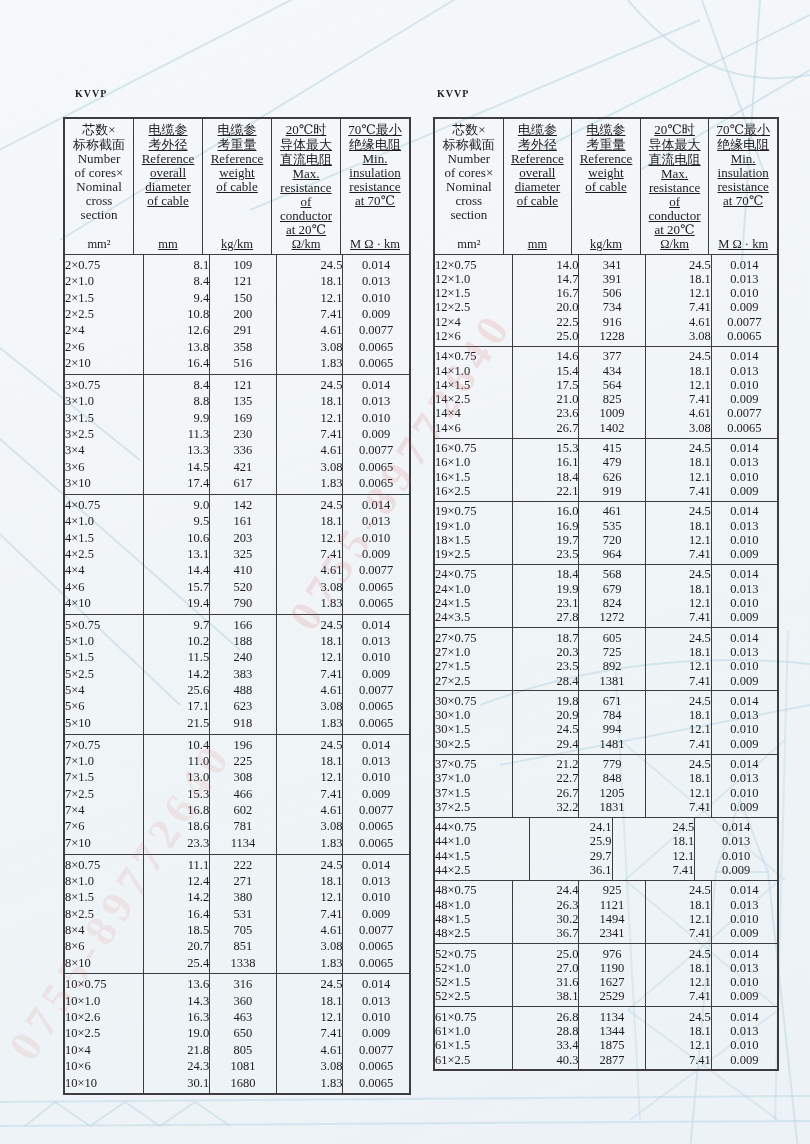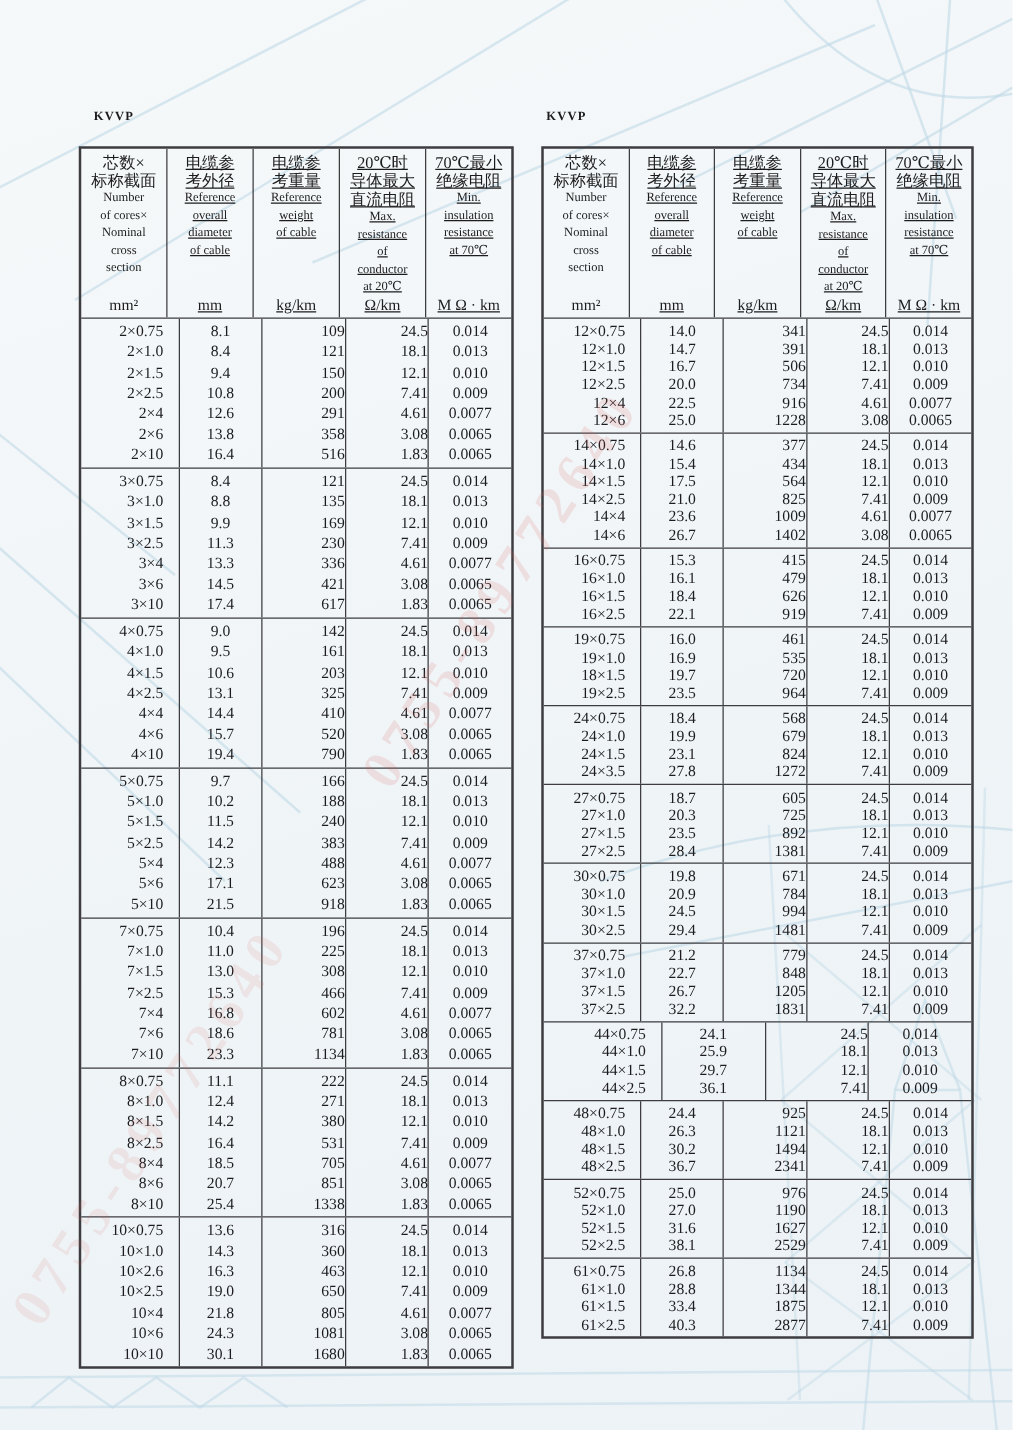--- a/index.html
+++ b/index.html
@@ -14,35 +14,35 @@
   .kvvp{position:absolute;z-index:2;font-weight:bold;font-size:10px;letter-spacing:1px;}
   #kvvp-left{left:75px;top:88px;}
   #kvvp-right{left:437px;top:88px;}
   .spec-table{position:absolute;top:117px;z-index:2;border:2px solid #3d3d40;box-sizing:border-box;background:transparent;}
   #table-left{left:63px;width:348px;}
   #table-right{left:433px;width:346px;}
   .thead{display:flex;height:135px;border-bottom:1.5px solid #3d3d40;overflow:hidden;}
   .th{flex:1 1 0;box-sizing:border-box;display:flex;flex-direction:column;align-items:center;text-align:center;padding-top:3px;overflow:hidden;}
   .th + .th{border-left:1.5px solid #3d3d40;text-decoration:underline;}
   .hzh{font-size:13px;line-height:15px;white-space:nowrap;}
-  .hen{font-size:10px;line-height:14px;white-space:nowrap;}
+  .hen{font-size:13px;line-height:14px;white-space:nowrap;}
   .hunit{margin-top:auto;font-size:12.5px;line-height:15px;padding-bottom:2px;white-space:nowrap;}
   .tbody{display:block;}
   .group{display:flex;}
   .group + .group{border-top:1.5px solid #3d3d40;}
   .col{flex:1 1 0;box-sizing:border-box;}
   .col + .col{border-left:1.5px solid #3d3d40;}
   .t-left .col{padding:2px 0 2.5px 0;}
   .t-right .col{padding:2.5px 0;}
   .cell{font-size:12.5px;white-space:nowrap;box-sizing:border-box;}
   .t-left .cell{line-height:16.35px;}
   .t-right .cell{line-height:14.3px;}
-  .c0{text-align:right;padding-left:8px;font-family:Liberation Serif, serif;}
-  .c1{text-align:center;padding-left:9px;margin-left:12px;}
-  .c2{text-align:right;padding-left:23px;}
+  .c0{text-align:left;padding-left:8px;font-family:Liberation Serif, serif;}
+  .c1{text-align:right;padding-left:9px;margin-left:12px;}
+  .c2{text-align:center;padding-left:23px;}
   .c3{text-align:right;padding-right:15px;}
   .c4{text-align:center;padding-left:18px;}
   .wm{position:absolute;z-index:3;transform:rotate(-57deg);transform-origin:left center;
       font-size:44px;letter-spacing:7px;white-space:nowrap;pointer-events:none;
       color:#d95f5f;opacity:0.15;font-weight:bold;}
   #wm1{left:300px;top:600px;}
   #wm2{left:20px;top:1030px;opacity:0.11;}
 </style>
 </head>
 <body>
@@ -285,21 +285,21 @@
             <div class="cell">5×2.5</div>
             <div class="cell">5×4</div>
             <div class="cell">5×6</div>
             <div class="cell">5×10</div>
           </div>
           <div class="col c1">
             <div class="cell">9.7</div>
             <div class="cell">10.2</div>
             <div class="cell">11.5</div>
             <div class="cell">14.2</div>
-            <div class="cell">12.3</div>
+            <div class="cell">25.6</div>
             <div class="cell">17.1</div>
             <div class="cell">21.5</div>
           </div>
           <div class="col c2">
             <div class="cell">166</div>
             <div class="cell">188</div>
             <div class="cell">240</div>
             <div class="cell">383</div>
             <div class="cell">488</div>
             <div class="cell">623</div>

